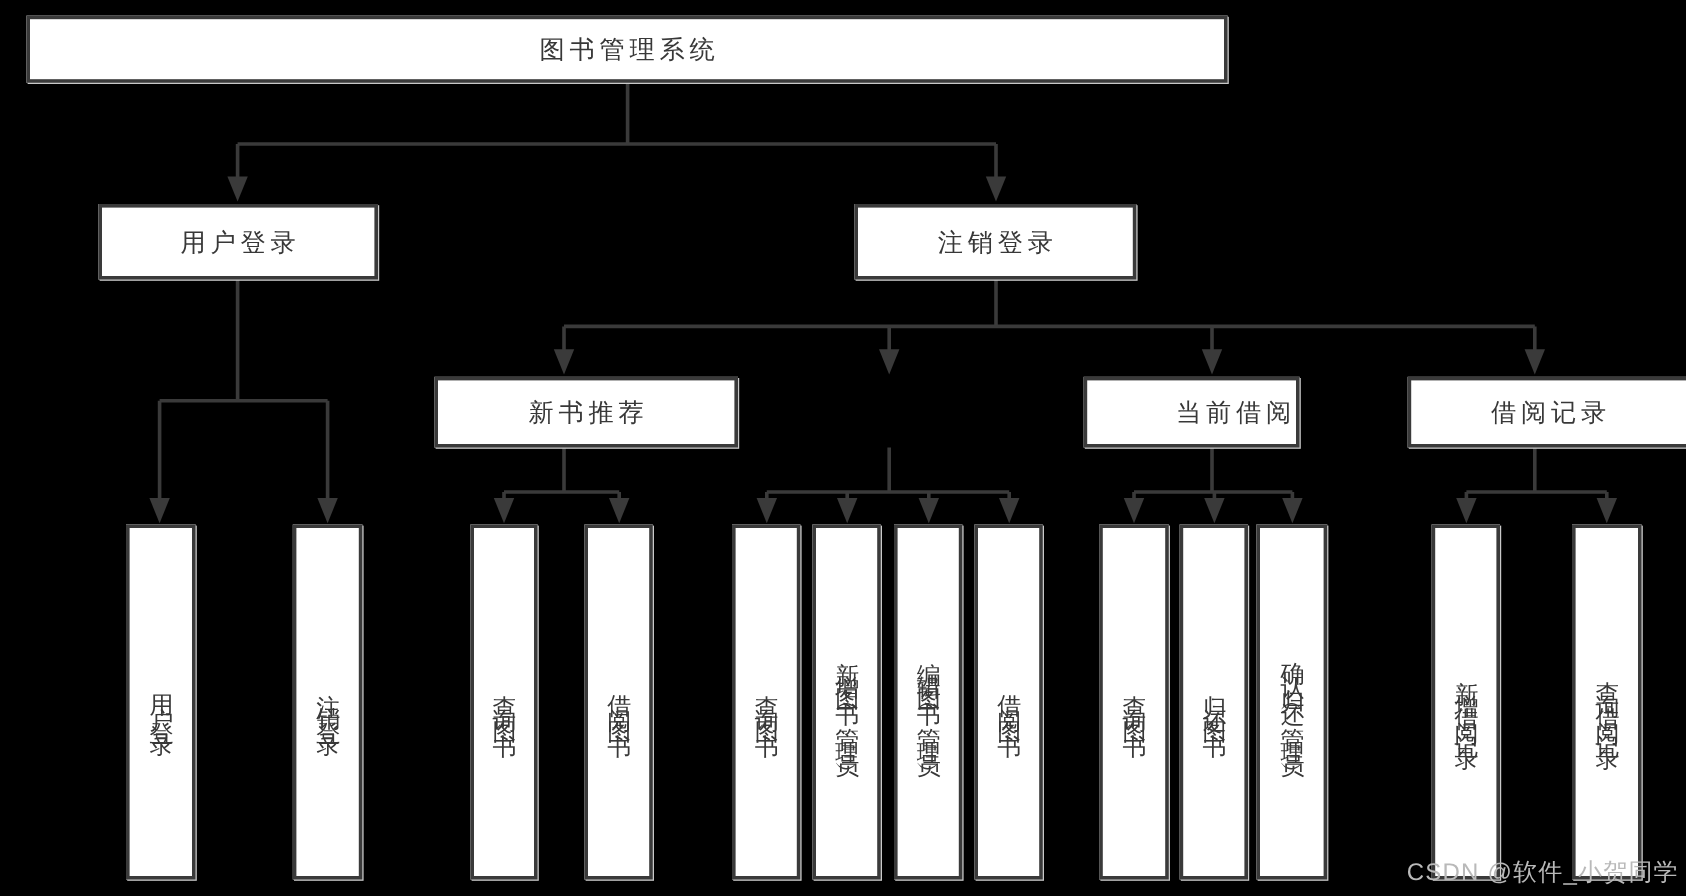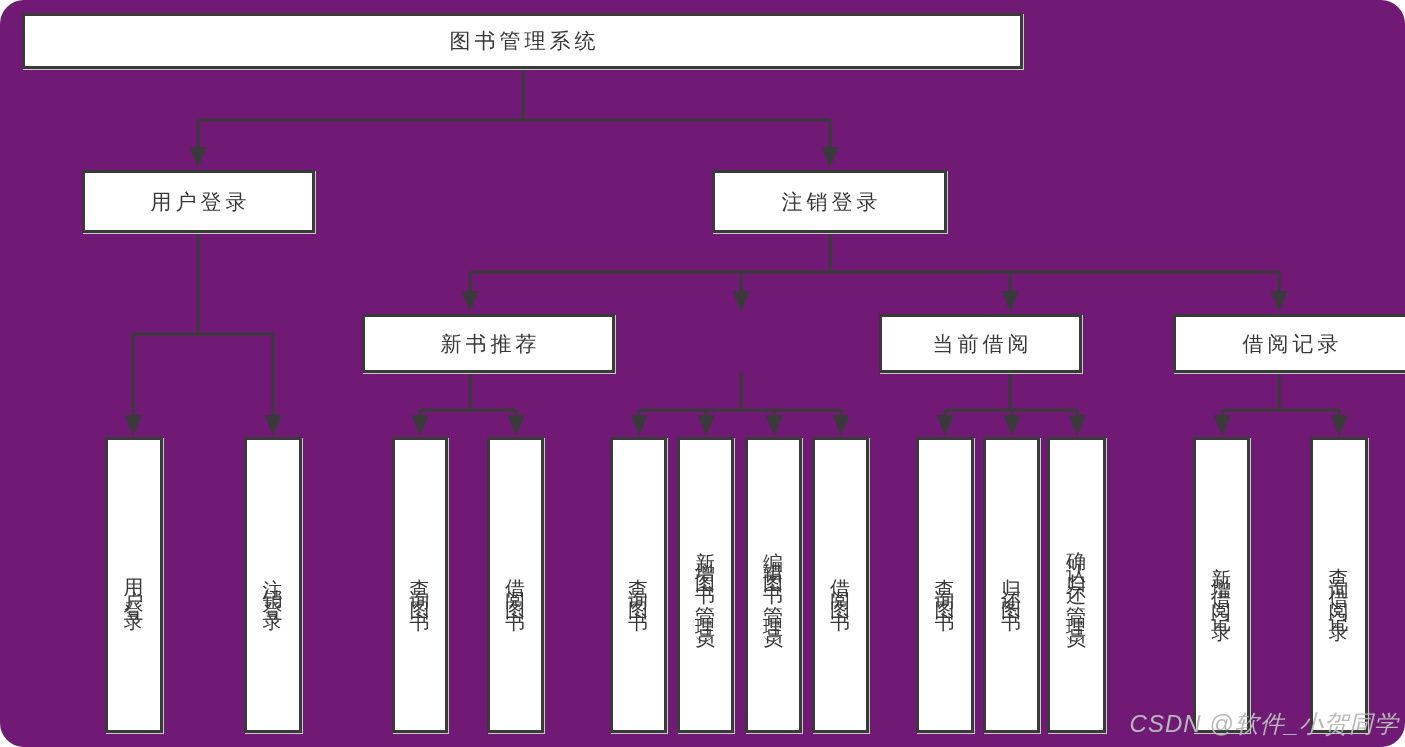--- a/index.html
+++ b/index.html
@@ -1,38 +1,38 @@
 <!DOCTYPE html>
 <html><head>
 <meta charset="utf-8">
 <style>
   html,body{margin:0;padding:0;background:#fff;}
   #canvas{
-    position:relative;width:1405px;height:747px;background:#701a75;
-    font-family:"Liberation Sans","DejaVu Sans",sans-serif;overflow:hidden;border-radius:24px;
+    position:relative;width:1405px;height:747px;background:#000000;
+    font-family:"Liberation Sans","DejaVu Sans",sans-serif;overflow:hidden;
   }
   .box{
     position:absolute;box-sizing:border-box;background:#ffffff;
     border:3px solid #3a3a3a;display:flex;align-items:center;justify-content:center;
     color:#383838;box-shadow:1px 1px 0 #c9c9c9;
   }
   .hlabel{font-size:21px;letter-spacing:4px;white-space:nowrap;padding-left:4px;}
   .vlabel{
     writing-mode:vertical-rl;text-orientation:mixed;
     font-size:20px;letter-spacing:11px;line-height:1;white-space:nowrap;
   }
   .leaf{top:437px;height:296px;}
   .lvl3{top:314px;height:59px;}
   .lvl2{top:170px;height:63px;}
   svg.wires{position:absolute;left:0;top:0;pointer-events:none;}
   svg.wires path{stroke:#3a3a3a;stroke-width:3;fill:none;}
   svg.wires polygon{fill:#3a3a3a;stroke:none;}
   .watermark{
-    position:absolute;right:6px;bottom:7px;color:#b9b9b9;font-size:24px;
-    letter-spacing:1px;white-space:nowrap;font-style:italic;
+    position:absolute;right:6px;bottom:7px;color:#b9b9b9;font-size:20px;
+    letter-spacing:1px;white-space:nowrap;
   }
 </style>
 </head>
 <body>
 
 <div id="canvas">
 
   <svg class="wires" width="1405" height="747">
 
     <path d="M523,69 L523,120 M198,120 L830,120 M198,120 L198,150 M830,120 L830,150"></path>
@@ -76,21 +76,21 @@
   <div class="box lvl2" style="left:82px;width:233px;">
     <span class="hlabel">用户登录</span>
   </div>
   <div class="box lvl2" style="left:712px;width:235px;">
     <span class="hlabel">注销登录</span>
   </div>
 
   <div class="box lvl3" style="left:362px;width:253px;">
     <span class="hlabel">新书推荐</span>
   </div>
-  <div class="box lvl3" style="left:879px;width:203px;">
+  <div class="box lvl3" style="left:903px;width:180px;justify-content:flex-end;">
     <span class="hlabel">当前借阅</span>
   </div>
   <div class="box lvl3" style="left:1173px;width:235px;">
     <span class="hlabel">借阅记录</span>
   </div>
 
   <div class="box leaf" style="left:105px;width:58px;">
     <span class="vlabel">用户登录</span>
   </div>
   <div class="box leaf" style="left:244px;width:58px;">

